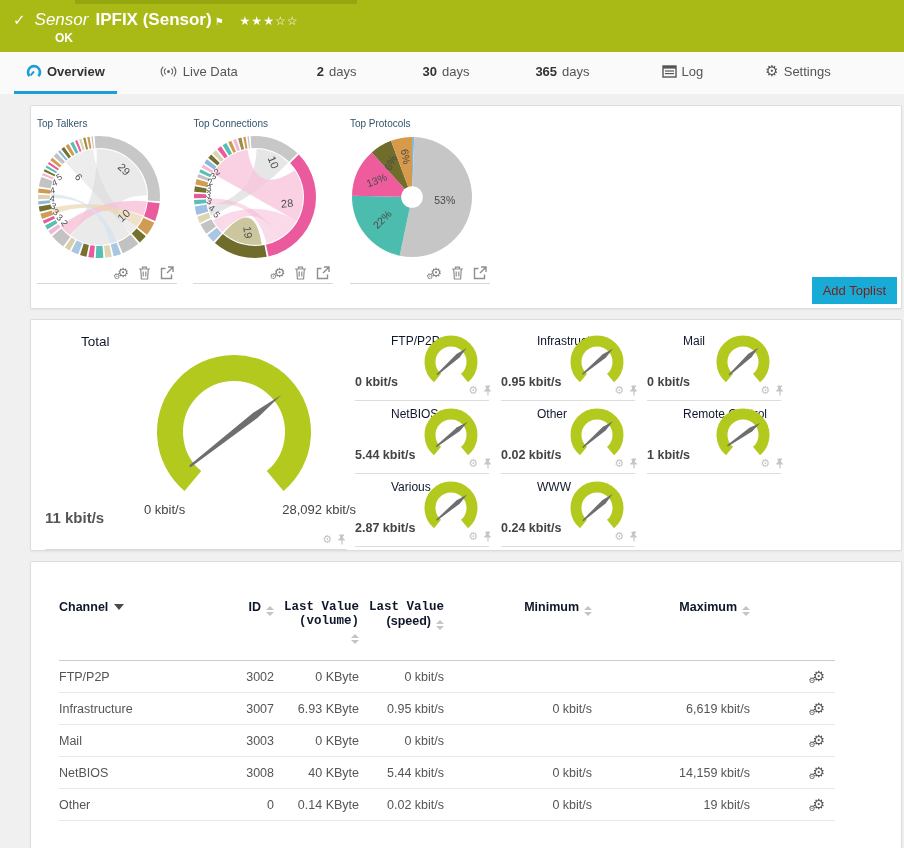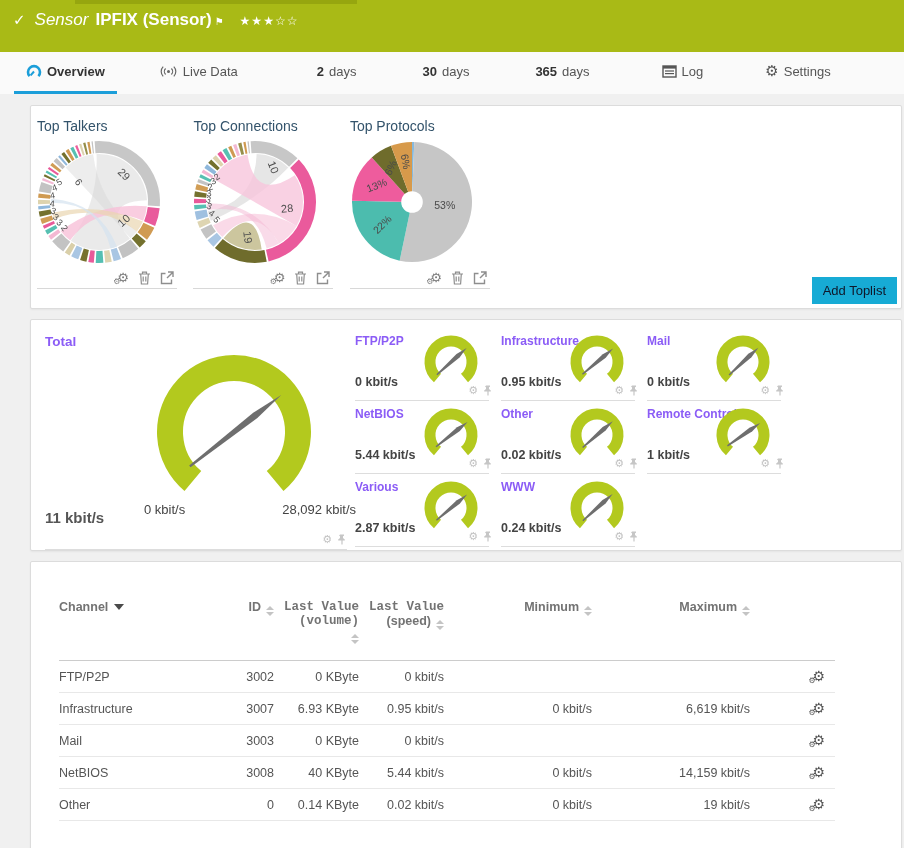--- a/index.html
+++ b/index.html
@@ -26,53 +26,53 @@
   .tab svg, .tab .gearchar { flex:0 0 auto; }
   .gearchar { font-family:"DejaVu Sans",sans-serif; color:#555; font-size:15px; line-height:1;}
   .ml14{margin-left:14px}.ml30{margin-left:30px}.ml55{margin-left:55px}.ml42{margin-left:42px}.ml48{margin-left:48px}.ml38{margin-left:38px}
 
   
   .main { padding:11px 2px 0 30px; }
   .panel { position:relative; width:872px; background:#fff; border:1px solid #dcdcdc;
            border-radius:2px; box-shadow:0 1px 2px rgba(0,0,0,.05); margin-bottom:10px; }
   .panel-toplists { height:204px; padding:12px 0 0 6px; }
   .toplist { display:inline-block; width:140px; margin-right:12px; vertical-align:top; }
-  .toplist h3 { font-size:14px; font-weight:400; color:#33536b; margin-bottom:6px; }
+  .toplist h3 { font-size:10px; font-weight:400; color:#33536b; margin-bottom:6px; }
   .tl-icons { display:flex; justify-content:flex-end; align-items:center; gap:9px; padding:2px 3px 3px; height:20px;}
   .tl-hr { border-top:1px solid #d8d8d8; }
   .gear2 { position:relative; display:inline-block; font-family:"DejaVu Sans",sans-serif;
            font-size:13px; color:#7d7d7d; line-height:1; cursor:pointer;}
   .gear2 .g2s { position:absolute; left:-4px; bottom:-2px; font-size:8px; }
-  .btn-add { position:absolute; right:4px; bottom:4px; background:#17abd5; color:#0f172a; border:none;
+  .btn-add { position:absolute; right:4px; bottom:4px; background:#17abd5; color:#7f1d1d; border:none;
              font-size:13px; padding:6px 11px; cursor:pointer; font-family:inherit; }
 
   
   .panel-gauges { height:232px; display:flex; }
   .total-block { width:322px; position:relative; padding:14px 0 0 14px; }
-  .g-label { font-size:13.5px; font-weight:bold; color:#8b5cf6; }
+  .g-label { font-size:13.5px; font-weight:normal; color:#0f172a;margin-left:36px; }
   .total-gauge { position:absolute; left:113px; top:30px; }
   .total-minmax { position:absolute; left:113px; top:182px; width:212px; display:flex;
                   justify-content:space-between; font-size:13px; color:#444; }
   .total-value { position:absolute; left:14px; top:189px; font-size:15px; font-weight:bold; color:#555; }
   .cell-icons { position:absolute; right:6px; bottom:5px; display:flex; gap:5px; align-items:center; }
   .cell-icons .gear2 { color:#c3c3c3; font-size:11px; }
   .cell-line { position:absolute; left:14px; right:6px; bottom:0; border-top:1px solid #ddd; }
   .small-grid { display:grid; grid-template-columns:repeat(3,146px); grid-auto-rows:73px; padding-top:8px; }
   .mini-cell { position:relative; padding:6px 0 0 2px; }
   .mini-cell .cell-line { left:2px; right:10px; }
   .mini-cell .g-label { font-size:12px; }
   .mini-value { position:absolute; left:2px; bottom:12px; font-size:12.5px; font-weight:bold; color:#444; }
   .mini-gauge { position:absolute; right:16px; top:4px; }
 
   
   .panel-table { min-height:290px; padding:38px 0 10px 28px; }
   table { border-collapse:collapse; font-size:12.5px; color:#555; table-layout:fixed; width:776px;}
   col.c-ch{width:160px} col.c-id{width:55px} col.c-v1{width:85px} col.c-v2{width:85px}
   col.c-mn{width:148px} col.c-mx{width:158px} col.c-gr{width:85px}
-  th { color:#737373; font-weight:bold; text-align:left; vertical-align:top;
+  th { color:#0f172a; font-weight:bold; text-align:left; vertical-align:top;
        padding:0 0 16px 0; border-bottom:1px solid #ccc; cursor:pointer; }
   th.r, td.r { text-align:right; }
   td { padding:8px 0; border-bottom:1px solid #e8e8e8; }
   td.gearcell { text-align:right; padding-right:10px; }
   td.gearcell .gear2 { color:#555; font-size:14px; }
   .sort { display:inline-flex; flex-direction:column; gap:2px; margin-left:5px; vertical-align:1px; }
   .sort i { display:block; width:0; height:0; border-left:4px solid transparent; border-right:4px solid transparent; }
   .sort .up { border-bottom:4px solid #c4c4c4; }
   .sort .dn { border-top:4px solid #c4c4c4; }
   .tri-dn { display:inline-block; width:0; height:0; border-left:5px solid transparent;
@@ -85,20 +85,21 @@
 
 <div class="hdr">
   <div class="hdr-strip"></div>
   <div class="hdr-row">
     <span class="hdr-check">✓</span>
     <span class="hdr-type">Sensor</span>
     <span class="hdr-name">IPFIX (Sensor)</span>
     <span class="hdr-flag">⚑</span>
     <span class="hdr-stars">★★★☆☆</span>
   </div>
+  <div class="hdr-ok">OK</div>
 </div>
 
 <div class="tabbar">
   <div class="tab active ml14">
     <svg width="16" height="15" viewBox="0 0 16 15">
       <path d="M3.6 12.2 A6 6 0 1 1 12.4 12.2" fill="none" stroke="#1b9ed9" stroke-width="2.6"></path>
       <path d="M8 7.5 L4.6 11.4" stroke="#1b9ed9" stroke-width="2"></path>
     </svg>
     <span>Overview</span>
   </div>

